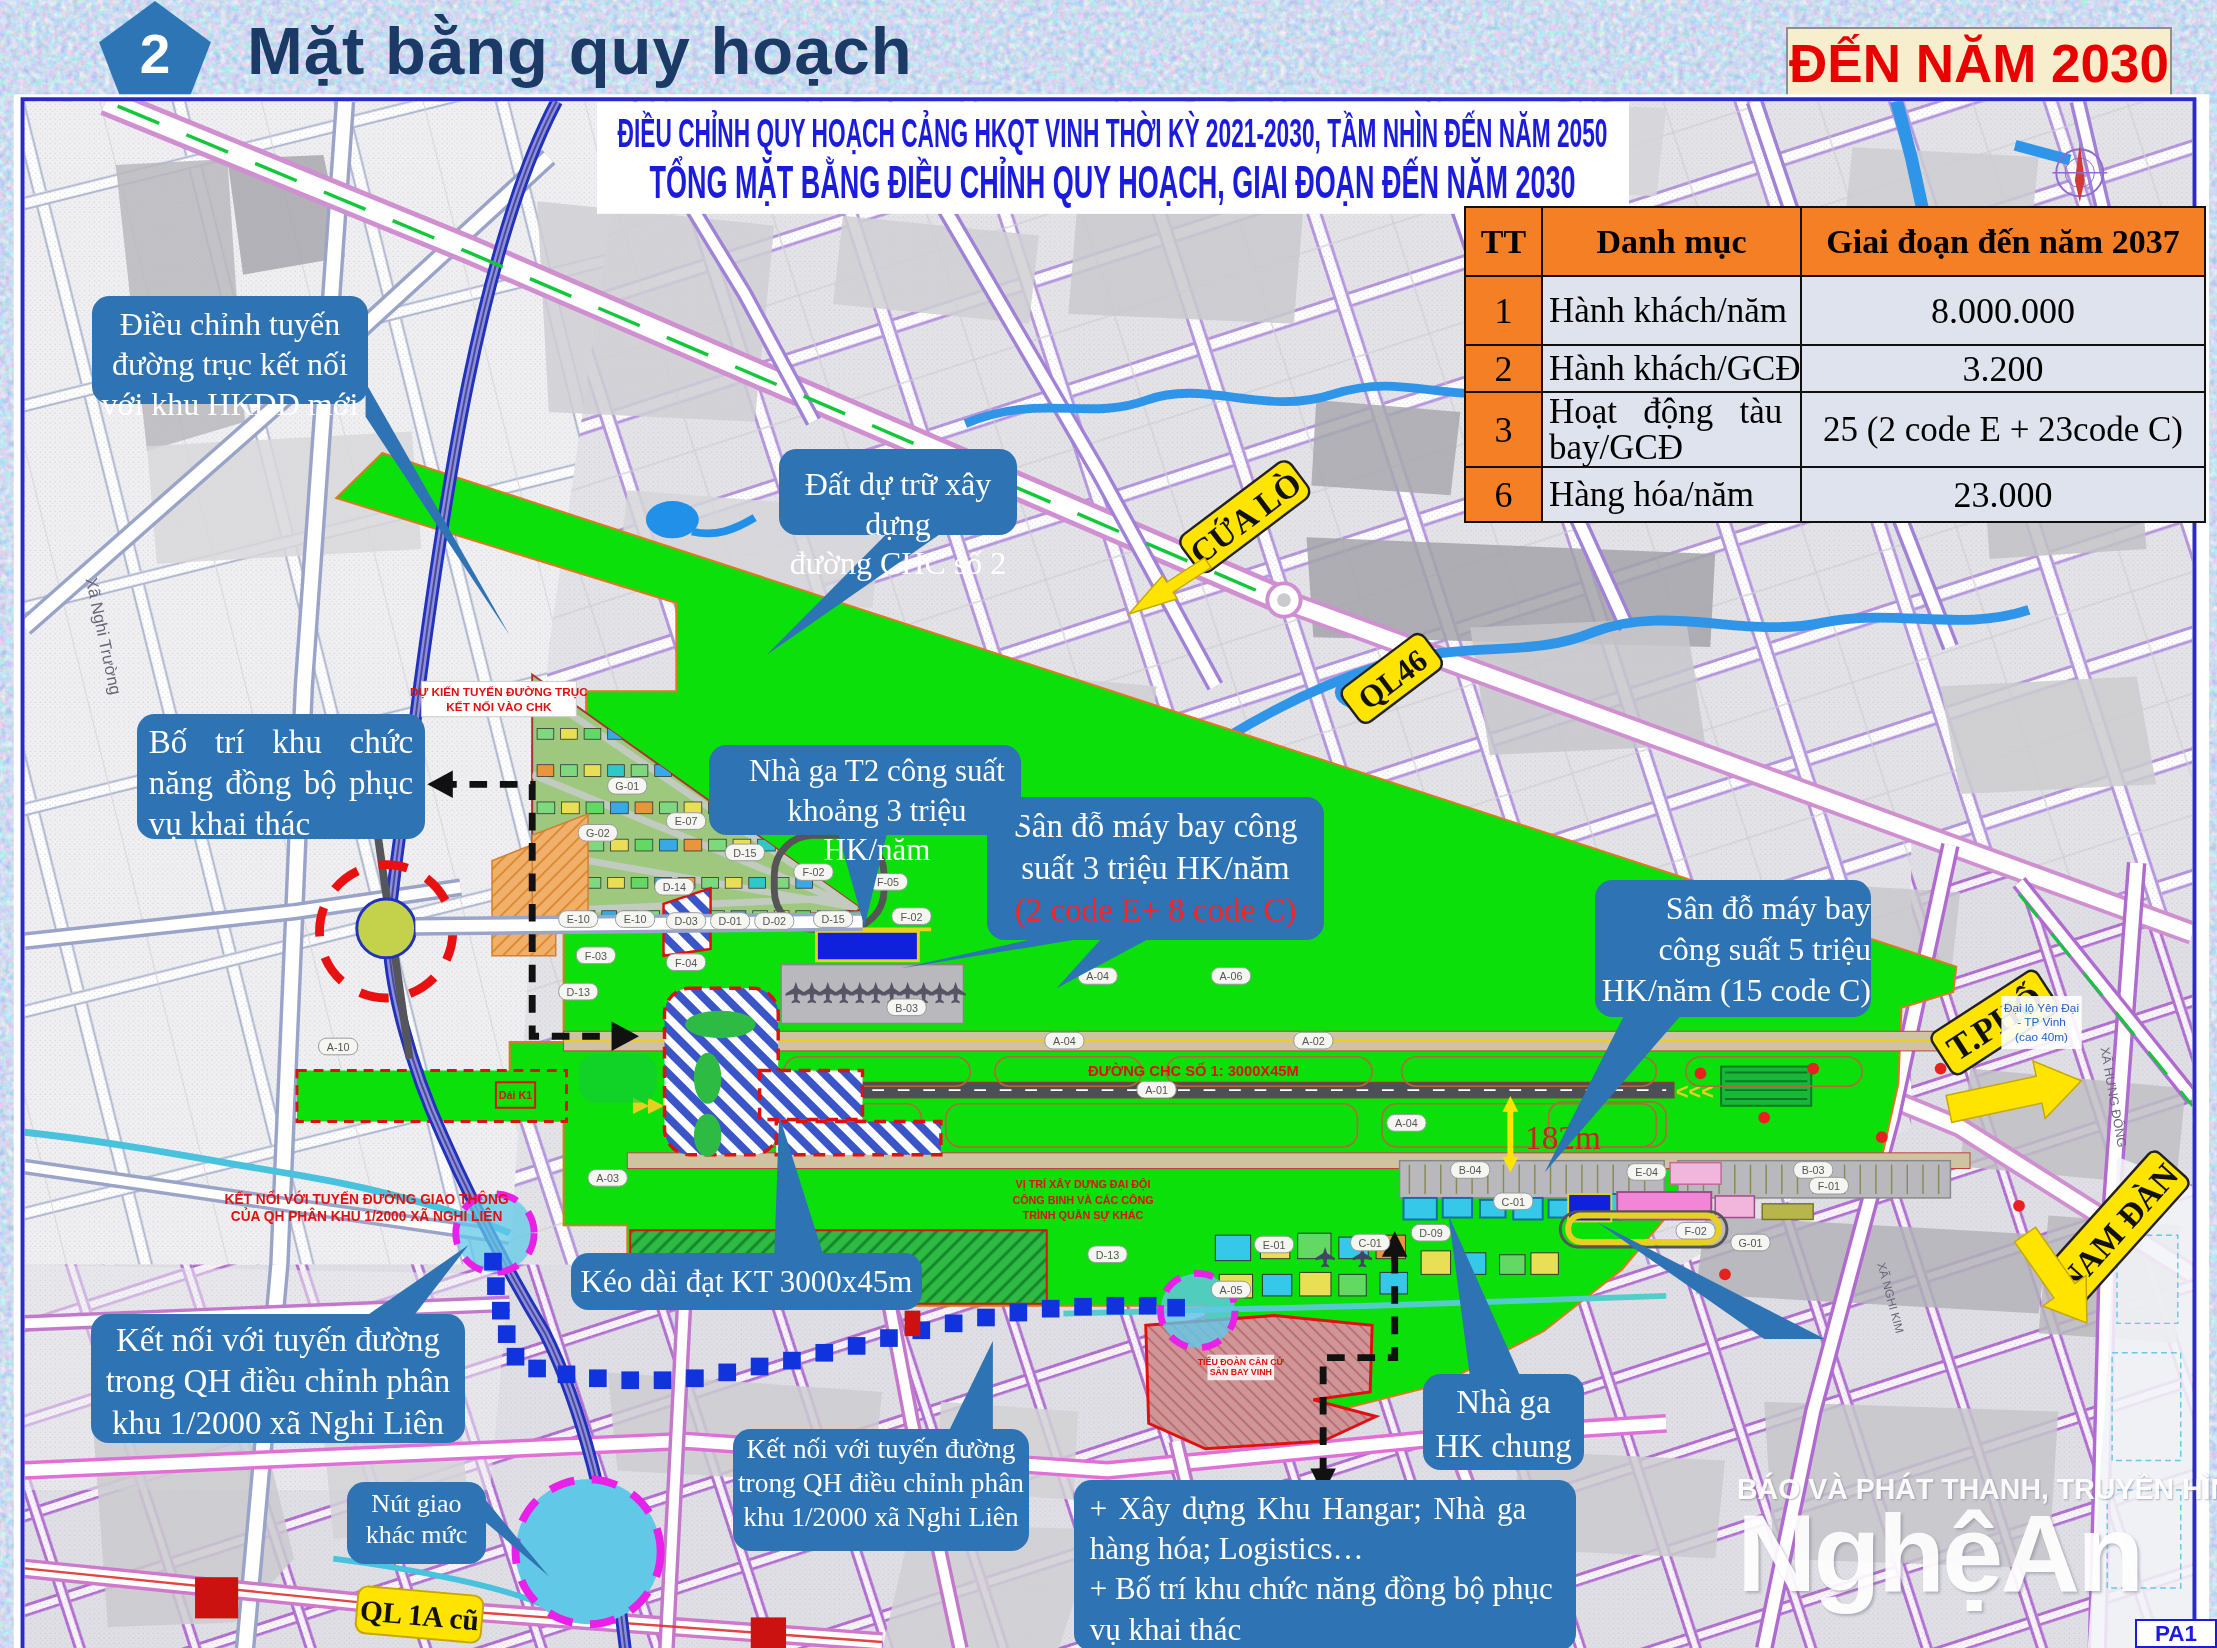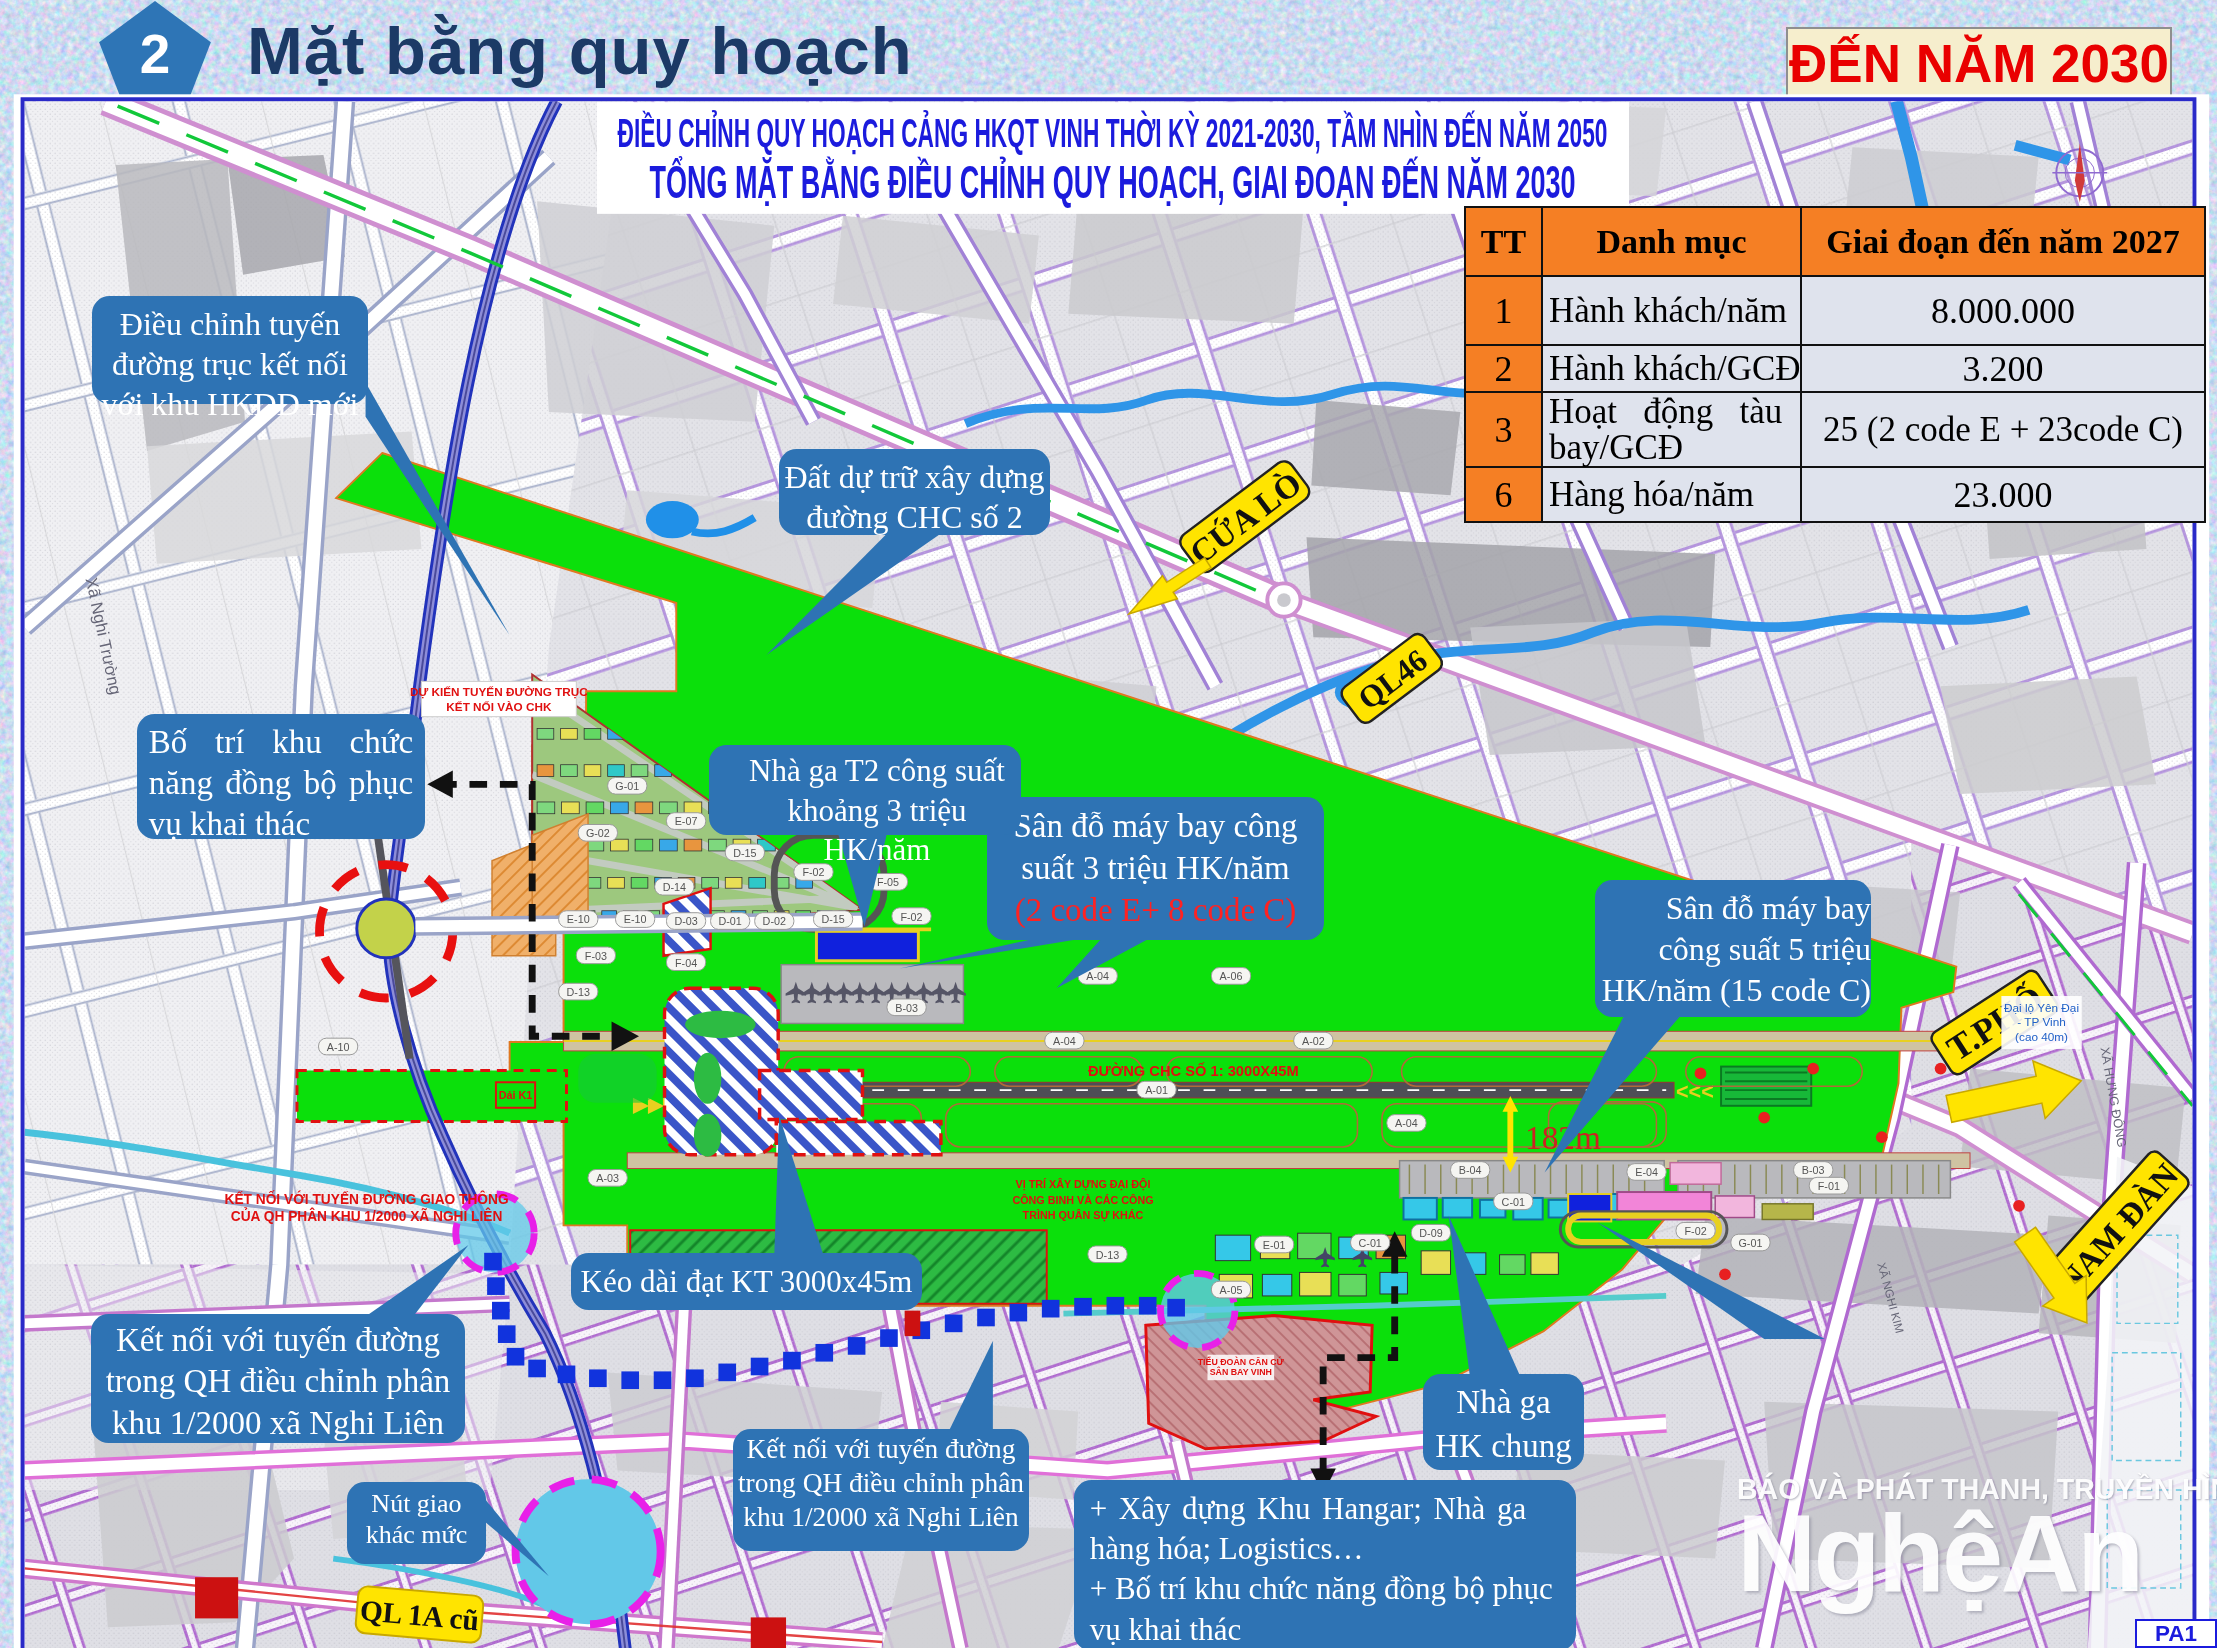--- a/index.html
+++ b/index.html
@@ -757,21 +757,21 @@
 <text x="526" y="46" font-size="42" font-weight="bold" fill="#1b1bdd" text-anchor="middle" textLength="1010" lengthAdjust="spacingAndGlyphs" font-family="Liberation Sans">ĐIỀU CHỈNH QUY HOẠCH CẢNG HKQT VINH THỜI KỲ 2021-2030, TẦM NHÌN ĐẾN NĂM 2050</text>
 <text x="526" y="98" font-size="48" font-weight="bold" fill="#1b1bdd" text-anchor="middle" textLength="945" lengthAdjust="spacingAndGlyphs" font-family="Liberation Sans">TỔNG MẶT BẰNG ĐIỀU CHỈNH QUY HOẠCH, GIAI ĐOẠN ĐẾN NĂM 2030</text>
 </svg>
 
 <div class="abs" style="left:1464px;top:206px;width:742px;z-index:25;font-family:'Liberation Serif',serif;">
 <table style="border-collapse:collapse;width:100%;border:2px solid #111;table-layout:fixed;">
 <tbody>
           <tr style="background:#f57f24;height:69px;">
  <td style="border:2px solid #111;width:73px;text-align:center;font-weight:bold;font-size:34px;font-family:Liberation Serif, serif;">TT</td>
  <td style="border:2px solid #111;width:255px;text-align:center;font-weight:bold;font-size:34px;">Danh mục</td>
- <td style="border:2px solid #111;text-align:center;font-weight:bold;font-size:34px;">Giai đoạn đến năm 2027</td>
+ <td style="border:2px solid #111;text-align:center;font-weight:bold;font-size:34px;">Giai đoạn đến năm 2037</td>
 </tr>
 <tr style="background:#dfe3ed;height:69px;">
  <td style="border:2px solid #111;background:#f57f24;text-align:center;font-size:36px;">1</td>
  <td style="border:2px solid #111;font-size:35px;padding-left:5.9px;white-space:nowrap;">Hành khách/năm</td>
  <td style="border:2px solid #111;text-align:center;font-size:36px;">8.000.000</td>
 </tr>
 <tr style="background:#dfe3ed;height:47px;">
  <td style="border:2px solid #111;background:#f57f24;text-align:center;font-size:36px;">2</td>
  <td style="border:2px solid #111;font-size:35px;padding-left:5.9px;white-space:nowrap;">Hành khách/GCĐ</td>
  <td style="border:2px solid #111;text-align:center;font-size:36px;">3.200</td>
@@ -787,21 +787,21 @@
  <td style="border:2px solid #111;text-align:center;font-size:36px;">23.000</td>
 </tr>
 </tbody>
       </table>
 </div>
 
 <div class="co" style="left:92px;top:296px;width:276px;height:108px;font-size:32px;line-height:1.26;padding-top:7.8px;">Điều chỉnh tuyến<br>đường trục kết nối<br>với khu HKDD mới</div>
 
 <div class="co" style="left:137px;top:714px;width:288px;height:125px;font-size:33px;line-height:1.24;padding:7.8px 11.8px 0 11.8px;text-align:justify;">Bố trí khu chức năng đồng bộ phục vụ khai thác</div>
 
-<div class="co" style="left:779px;top:449px;width:271px;height:86px;font-size:32px;line-height:1.24;padding-top:9px;">Đất dự trữ xây dựng<br>đường CHC số 2</div>
+<div class="co" style="left:779px;top:449px;width:238px;height:86px;font-size:32px;line-height:1.24;padding-top:16px;">Đất dự trữ xây dựng<br>đường CHC số 2</div>
 
 <div class="co" style="left:709px;top:745px;width:312px;height:90px;font-size:31px;line-height:1.28;padding-top:5.9px;z-index:31;padding-left:24px;">Nhà ga T2 công suất<br>khoảng 3 triệu HK/năm</div>
 
 <div class="co" style="left:987px;top:797px;width:337px;height:143px;font-size:33px;line-height:1.28;padding-top:7.8px;">Sân đỗ máy bay công<br>suất 3 triệu HK/năm<br><span style="color:#ff2222;">(2 code E+ 8 code C)</span></div>
 
 <div class="co" style="left:1595px;top:880px;width:276px;height:137px;font-size:32px;line-height:1.28;padding-top:7.8px;text-align:right;">Sân đỗ máy bay<br>công suất 5 triệu<br>HK/năm <span style="color:#ffffff;">(15 code C)</span></div>
 
 <div class="co" style="left:571px;top:1253px;width:351px;height:57px;font-size:31px;line-height:57px;white-space:nowrap;">Kéo dài đạt KT 3000x45m</div>
 
 <div class="co" style="left:91px;top:1314px;width:374px;height:129px;font-size:33px;line-height:1.26;padding-top:5.9px;">Kết nối với tuyến đường<br>trong QH điều chỉnh  phân<br>khu 1/2000 xã Nghi Liên</div>

